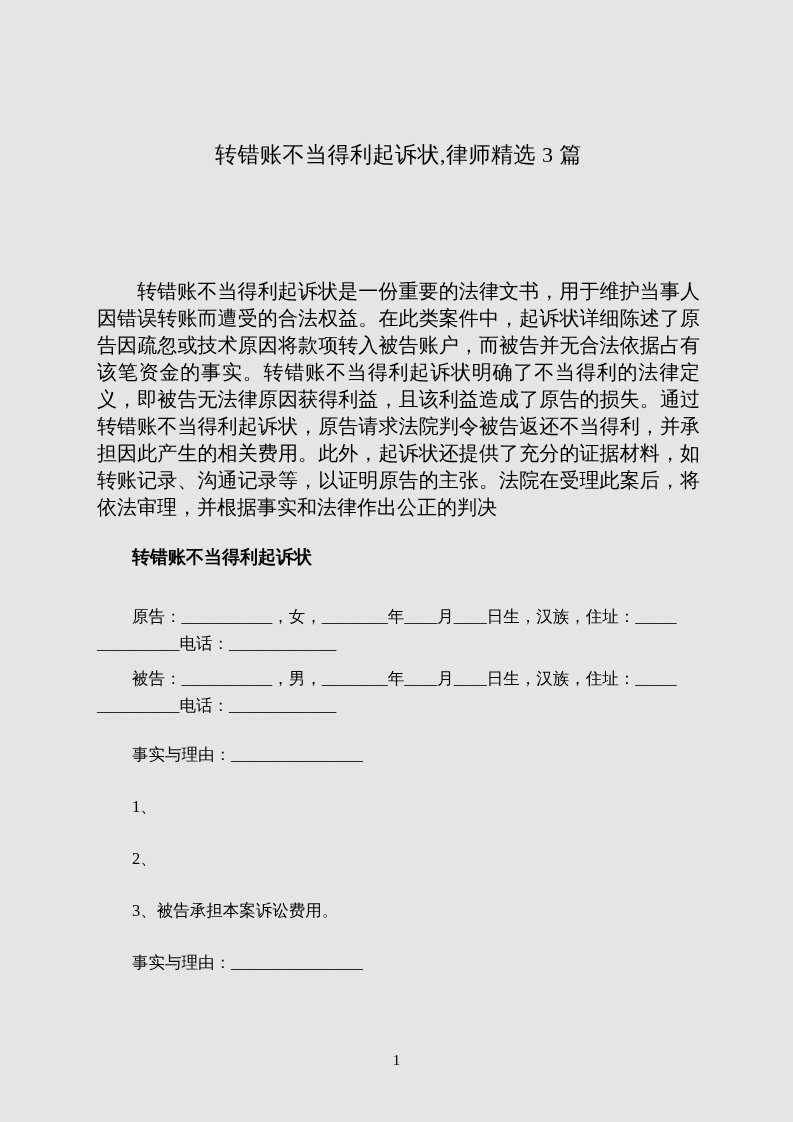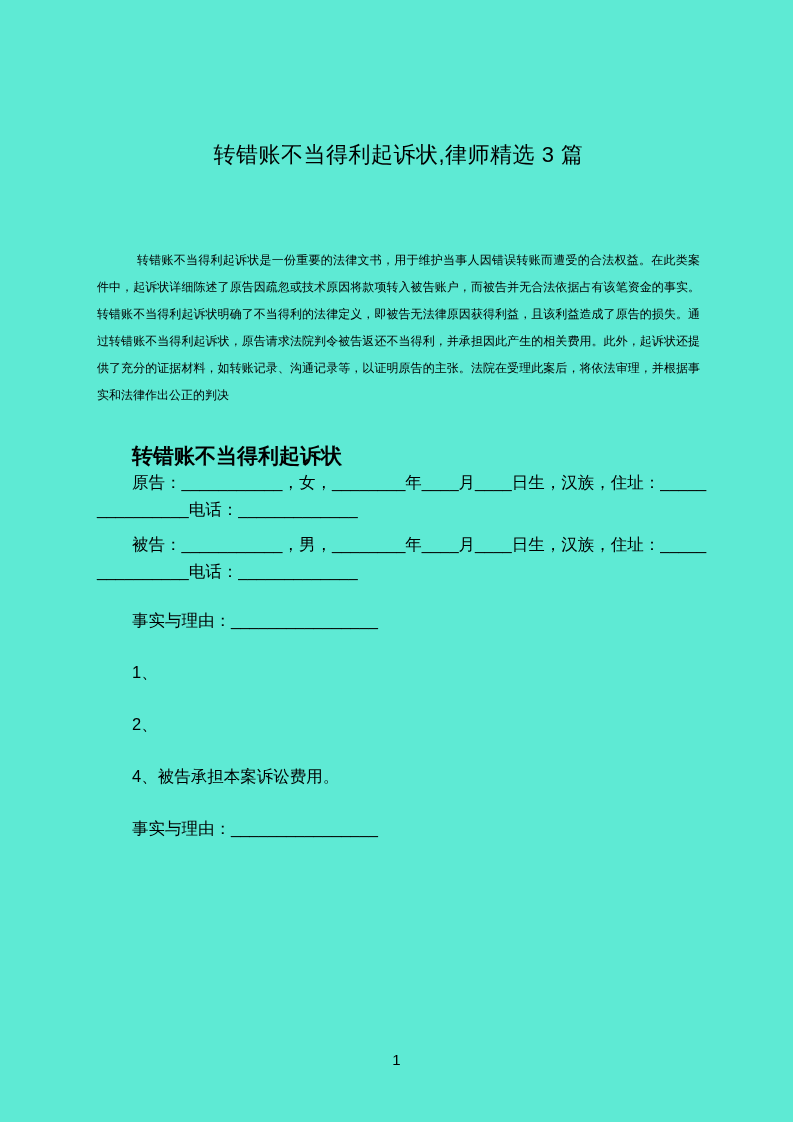--- a/index.html
+++ b/index.html
@@ -5,61 +5,61 @@
   html, body {
     margin: 0;
     padding: 0;
     background: #ffffff;
   }
   .page {
     position: relative;
     width: 793px;
     height: 1122px;
     margin: 0 auto;
-    background: #5eead4;
+    background: #e5e5e5;
     color: #000000;
-    font-family: Liberation Sans, sans-serif;
+    font-family: Liberation Serif, serif;
     overflow: hidden;
   }
   .content {
     padding: 0 93px 0 97px; 
   }
   .doc-title {
     padding-top: 141px;
     text-align: center;
     font-size: 22px;
     line-height: 28px;
     font-weight: 400;
     letter-spacing: 0.5px;
     white-space: nowrap;
   }
   .intro {
-    margin-top: 78px;
-    font-size: 12px;
+    margin-top: 109px;
+    font-size: 20px;
     line-height: 27px;
     text-align: justify;
     text-justify: inter-character;
     text-indent: 40px;
   }
   .section-heading {
-    margin-top: 33px;
+    margin-top: 23px;
     padding-left: 35px;
-    font-size: 21px;
+    font-size: 18px;
     line-height: 27px;
     font-weight: 700;
   }
   .line {
     font-size: 16.5px;
     line-height: 27px;
     white-space: nowrap;
   }
   .indent {
     padding-left: 35px;
   }
-  .party-block { }
+  .party-block { margin-top: 32px; }
   .party-block.second { margin-top: 8px; }
   .claims-line { margin-top: 22px; }
   .claim-item { margin-top: 25px; }
   .facts-line { margin-top: 25px; }
   .page-number {
     position: absolute;
     left: 0;
     right: 0;
     top: 1050px;
     text-align: center;
@@ -88,20 +88,20 @@
       <div class="line indent">被告：___________，男，________年____月____日生，汉族，住址：_____</div>
       <div class="line">__________电话：_____________</div>
     </div>
 
     <div class="line indent claims-line">事实与理由：________________</div>
 
     <div class="line indent claim-item">1、</div>
 
     <div class="line indent claim-item">2、</div>
 
-    <div class="line indent claim-item">4、被告承担本案诉讼费用。</div>
+    <div class="line indent claim-item">3、被告承担本案诉讼费用。</div>
 
     <div class="line indent facts-line">事实与理由：________________</div>
 
   </div>
 
   <div class="page-number">1</div>
 </div>
 
 </body></html>

